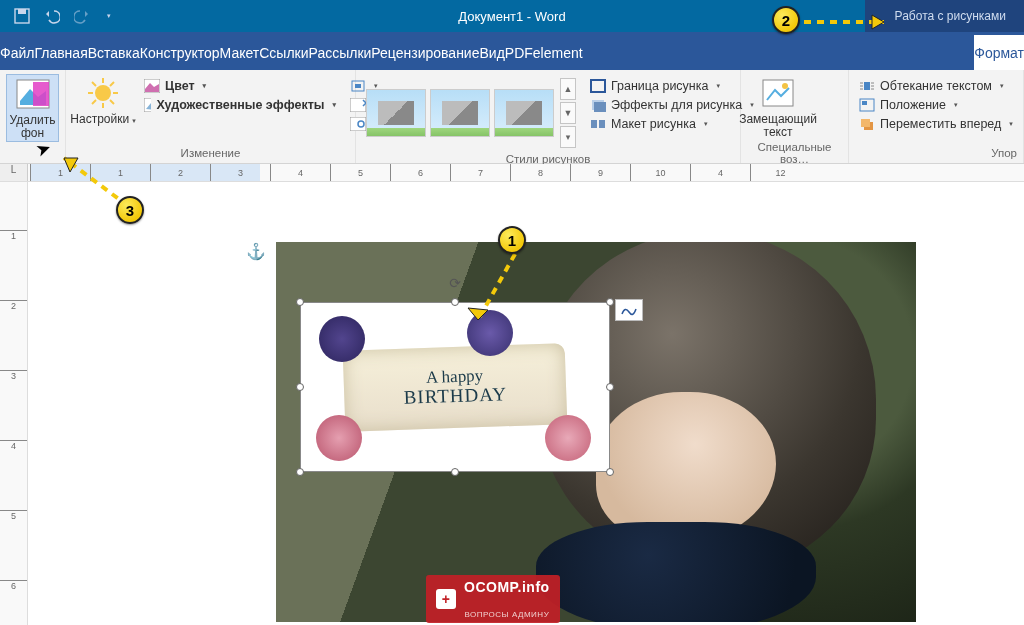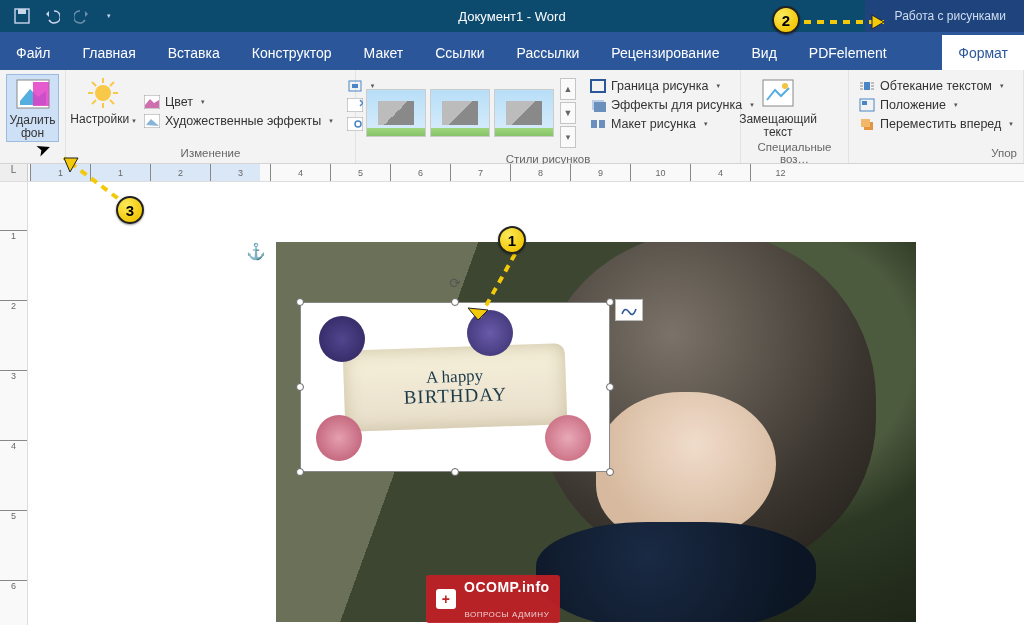--- a/index.html
+++ b/index.html
@@ -1,27 +1,27 @@
 <!DOCTYPE html>
 <html><head>
 <meta charset="utf-8">
 <style>
   * { box-sizing: border-box; margin: 0; padding: 0; }
   body { width: 1024px; height: 625px; font-family: 'Segoe UI', Tahoma, sans-serif; font-size: 13px; background: #fff; overflow: hidden; position: relative; }
 
   
-  .titlebar { height: 32px; background: #0c4a6e; color: #fff; display: flex; align-items: center; position: relative; }
+  .titlebar { height: 32px; background: #0369a1; color: #fff; display: flex; align-items: center; position: relative; }
   .qat { display: flex; align-items: center; gap: 14px; padding: 0 14px; }
   .qat .icon { width: 16px; height: 16px; color: #c9d6ec; cursor: pointer; }
   .doc-title { position: absolute; left: 50%; transform: translateX(-50%); font-size: 13px; color: #fff; }
   .context-tab-title { position: absolute; right: 0; top: 0; height: 32px; padding: 0 18px 0 30px; background: #1f447d; color: #cfdcef; font-size: 12px; line-height: 32px; }
 
   
   .tabs { height: 38px; background: #2b579a; display: flex; align-items: flex-end; color: #fff; font-size: 14px; position: relative; }
-  .tab { padding: 10px 16px 9px; cursor: pointer; }
+  .tab { padding: 10px 0 9px; cursor: pointer; }
   .tab.active { background: #fff; color: #2b579a; }
 
   
   .ribbon { height: 94px; background: #f3f3f3; border-bottom: 1px solid #d4d4d4; display: flex; position: relative; }
   .group { border-right: 1px solid #e3e3e3; display: flex; flex-direction: column; padding: 4px 6px 2px; }
   .group-body { flex: 1; display: flex; align-items: flex-start; gap: 6px; }
   .group-label { font-size: 11.5px; color: #666; text-align: center; padding: 1px 0 2px; }
   .big-btn { display: flex; flex-direction: column; align-items: center; justify-content: center; width: 62px; cursor: pointer; padding: 1px; }
   .big-btn .ico { width: 36px; height: 36px; display:flex; align-items:center; justify-content:center; }
   .big-btn .lbl { font-size: 12px; text-align: center; line-height: 1.1; margin-top: 2px; color:#333; }
@@ -150,21 +150,21 @@
                 <line x1="27" y1="17" x2="32" y2="17"></line>
                 <line x1="6" y1="6" x2="10" y2="10"></line>
                 <line x1="24" y1="24" x2="28" y2="28"></line>
                 <line x1="24" y1="10" x2="28" y2="6"></line>
                 <line x1="6" y1="28" x2="10" y2="24"></line>
               </g>
             </svg>
           </div>
         <div class="lbl"><span>Настройки</span><span class="tri">▾</span></div>
       </div>
-      <div class="mini-col" style="margin-top:20px; width:200px;">
+      <div class="mini-col" style="margin-top:4px; width:200px;font-weight:bold;">
         <div class="mini-btn">
             <svg width="16" height="14">
               <rect width="16" height="14" fill="#fff" stroke="#999"></rect>
               <path d="M1 10 L6 4 L10 8 L15 5 V13 H1Z" fill="#cf6fb0"></path>
             </svg>
             <span>Цвет</span>
             <span class="tri">▾</span>
           </div>
         <div class="mini-btn">
             <svg width="16" height="14">

